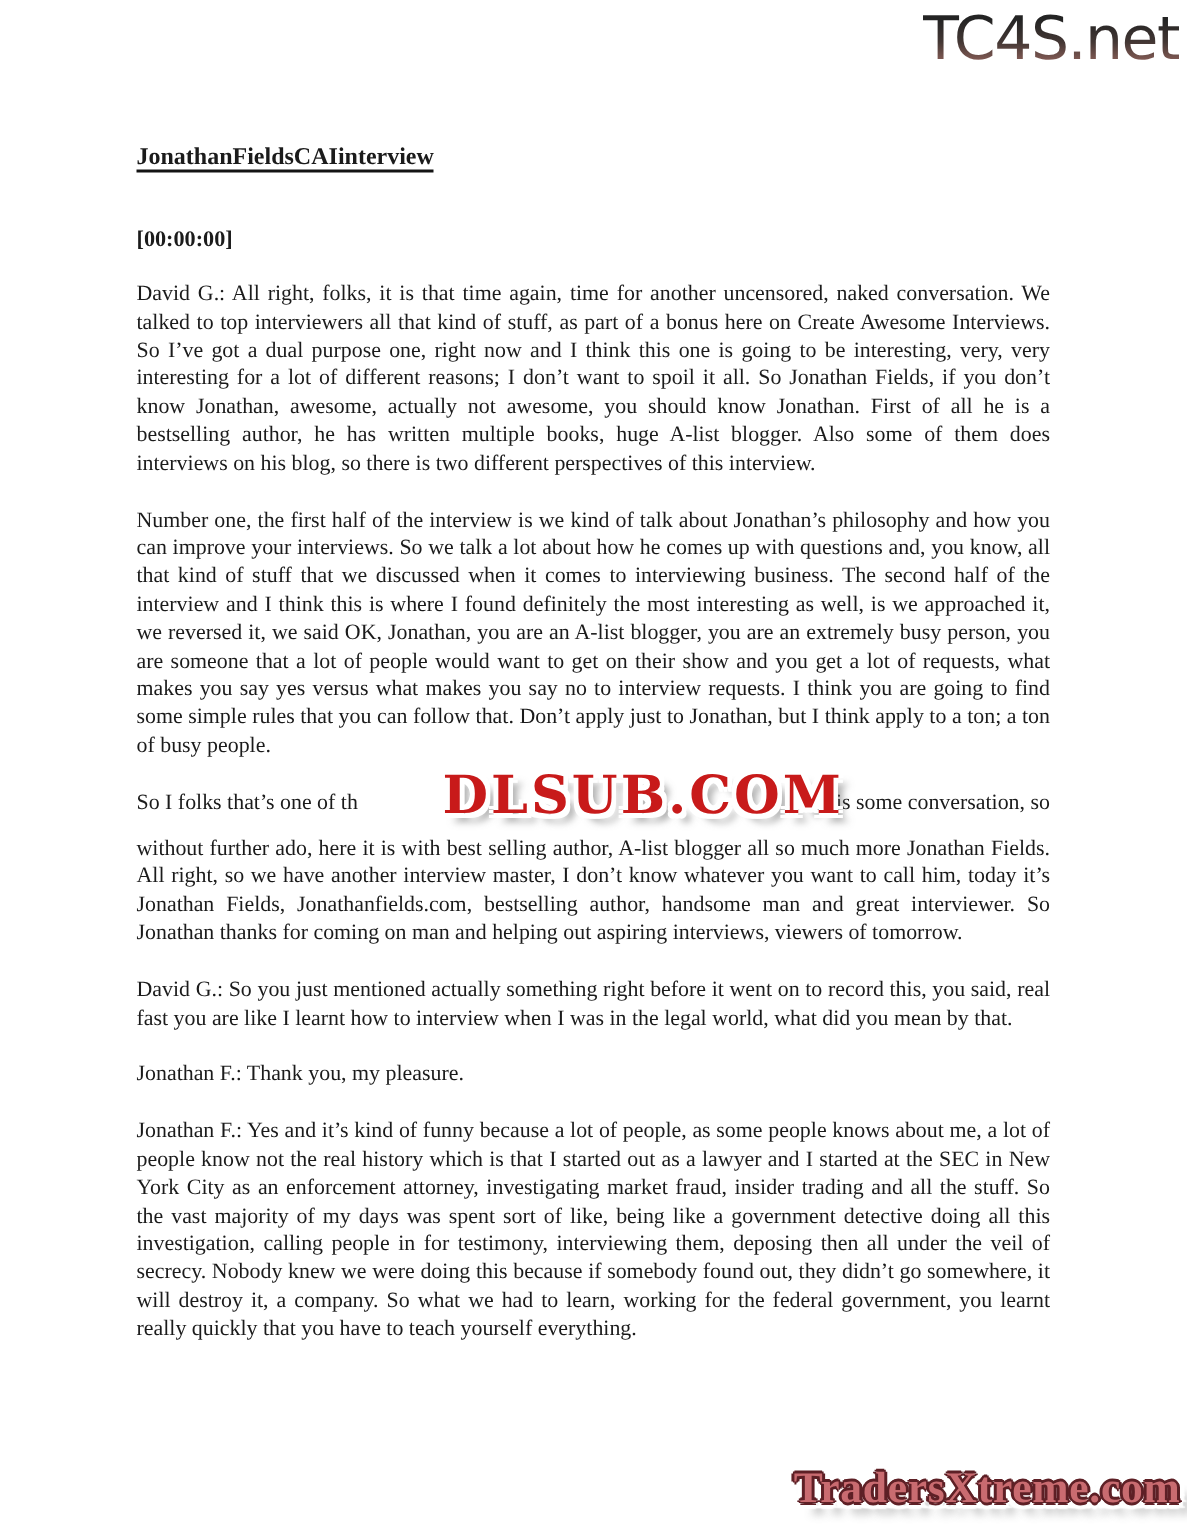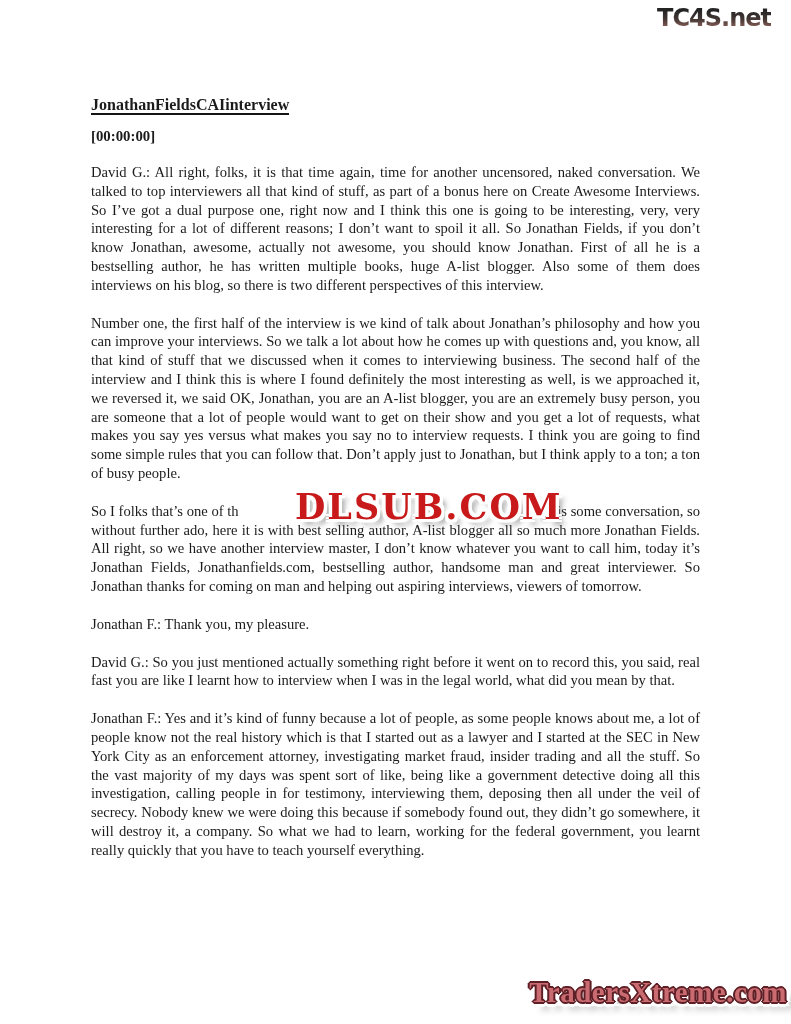--- a/index.html
+++ b/index.html
@@ -4,43 +4,43 @@
 <style>
   * { margin:0; padding:0; box-sizing:border-box; }
   html,body { background:#ffffff; }
   body {
     width:791px; height:1024px; position:relative; overflow:hidden;
     font-family:"Liberation Serif", serif; color:#1b1b1b;
   }
 
   
   .site-logo {
-    position:absolute; top:6px; right:20px;
-    font-family:"DejaVu Sans", sans-serif; font-weight:bold;
-    font-size:24px; letter-spacing:-1px; line-height:1; white-space:nowrap;
+    position:absolute; top:6px; right:5px;
+    font-family:"DejaVu Sans", sans-serif; font-weight:normal;
+    font-size:40px; letter-spacing:-1px; line-height:1; white-space:nowrap;
     background:linear-gradient(180deg, var(--logo-top,#242424) 18%, #433734 55%, var(--logo-bottom,#8e615a) 92%);
     -webkit-background-clip:text; background-clip:text; color:transparent;
   }
 
   
   .doc-content {
     position:absolute; left:91px; top:95px; width:609px;
   }
   .doc-title {
-    font-size:16px; font-weight:bold; margin:0 0 12px 0; line-height:20px;
+    font-size:16px; font-weight:bold; margin:0 0 36px 0; line-height:20px;
   }
   .doc-title span {
     border-bottom:2px solid #141414; padding-bottom:0px;
   }
   .timecode {
     font-size:14.8px; font-weight:bold; margin:0 0 17px 0; line-height:19px;
   }
   p.tpara {
     font-size:14.6px; line-height:18.8px; text-align:justify;
-    margin:0 0 19px 0;
+    margin:12px 0 19px 0;
   }
 
   
   .obscured-line {
     position:relative; height:18.8px; font-size:14.6px; line-height:18.8px;
   }
   .obscured-line .suffix { position:absolute; right:0; top:0; }
 
   .dlsub-watermark {
     position:absolute; left:164px; top:-13px; z-index:5;
@@ -85,21 +85,21 @@
 
   <p class="tpara">Number one, the first half of the interview is we kind of talk about Jonathan’s philosophy and how you can improve your interviews. So we talk a lot about how he comes up with questions and, you know, all that kind of stuff that we discussed when it comes to interviewing business. The second half of the interview and I think this is where I found definitely the most interesting as well, is we approached it, we reversed it, we said OK, Jonathan, you are an A-list blogger, you are an extremely busy person, you are someone that a lot of people would want to get on their show and you get a lot of requests, what makes you say yes versus what makes you say no to interview requests. I think you are going to find some simple rules that you can follow that. Don’t apply just to Jonathan, but I think apply to a ton; a ton of busy people.</p>
 
   <div class="obscured-line">
     <span class="prefix">So I folks that’s one of th</span>
     <span class="suffix">his some conversation, so</span>
     <div class="dlsub-watermark">DLSUB.COM</div>
   </div>
   <p class="tpara">without further ado, here it is with best selling author, A-list blogger all so much more Jonathan Fields. All right, so we have another interview master, I don’t know whatever you want to call him, today it’s Jonathan Fields, Jonathanfields.com, bestselling author, handsome man and great interviewer. So Jonathan thanks for coming on man and helping out aspiring interviews, viewers of tomorrow.</p>
 
+  <p class="tpara">David G.: So you just mentioned actually something right before it went on to record this, you said, real fast you are like I learnt how to interview when I was in the legal world, what did you mean by that.</p>
+
   <p class="tpara">Jonathan F.: Thank you, my pleasure.</p>
-
-  <p class="tpara">David G.: So you just mentioned actually something right before it went on to record this, you said, real fast you are like I learnt how to interview when I was in the legal world, what did you mean by that.</p>
 
   <p class="tpara">Jonathan F.: Yes and it’s kind of funny because a lot of people, as some people knows about me, a lot of people know not the real history which is that I started out as a lawyer and I started at the SEC in New York City as an enforcement attorney, investigating market fraud, insider trading and all the stuff. So the vast majority of my days was spent sort of like, being like a government detective doing all this investigation, calling people in for testimony, interviewing them, deposing then all under the veil of secrecy. Nobody knew we were doing this because if somebody found out, they didn’t go somewhere, it will destroy it, a company. So what we had to learn, working for the federal government, you learnt really quickly that you have to teach yourself everything.</p>
 
 </div>
 
 <div class="footer-watermark">TradersXtreme.com</div>
 
 </body></html>

